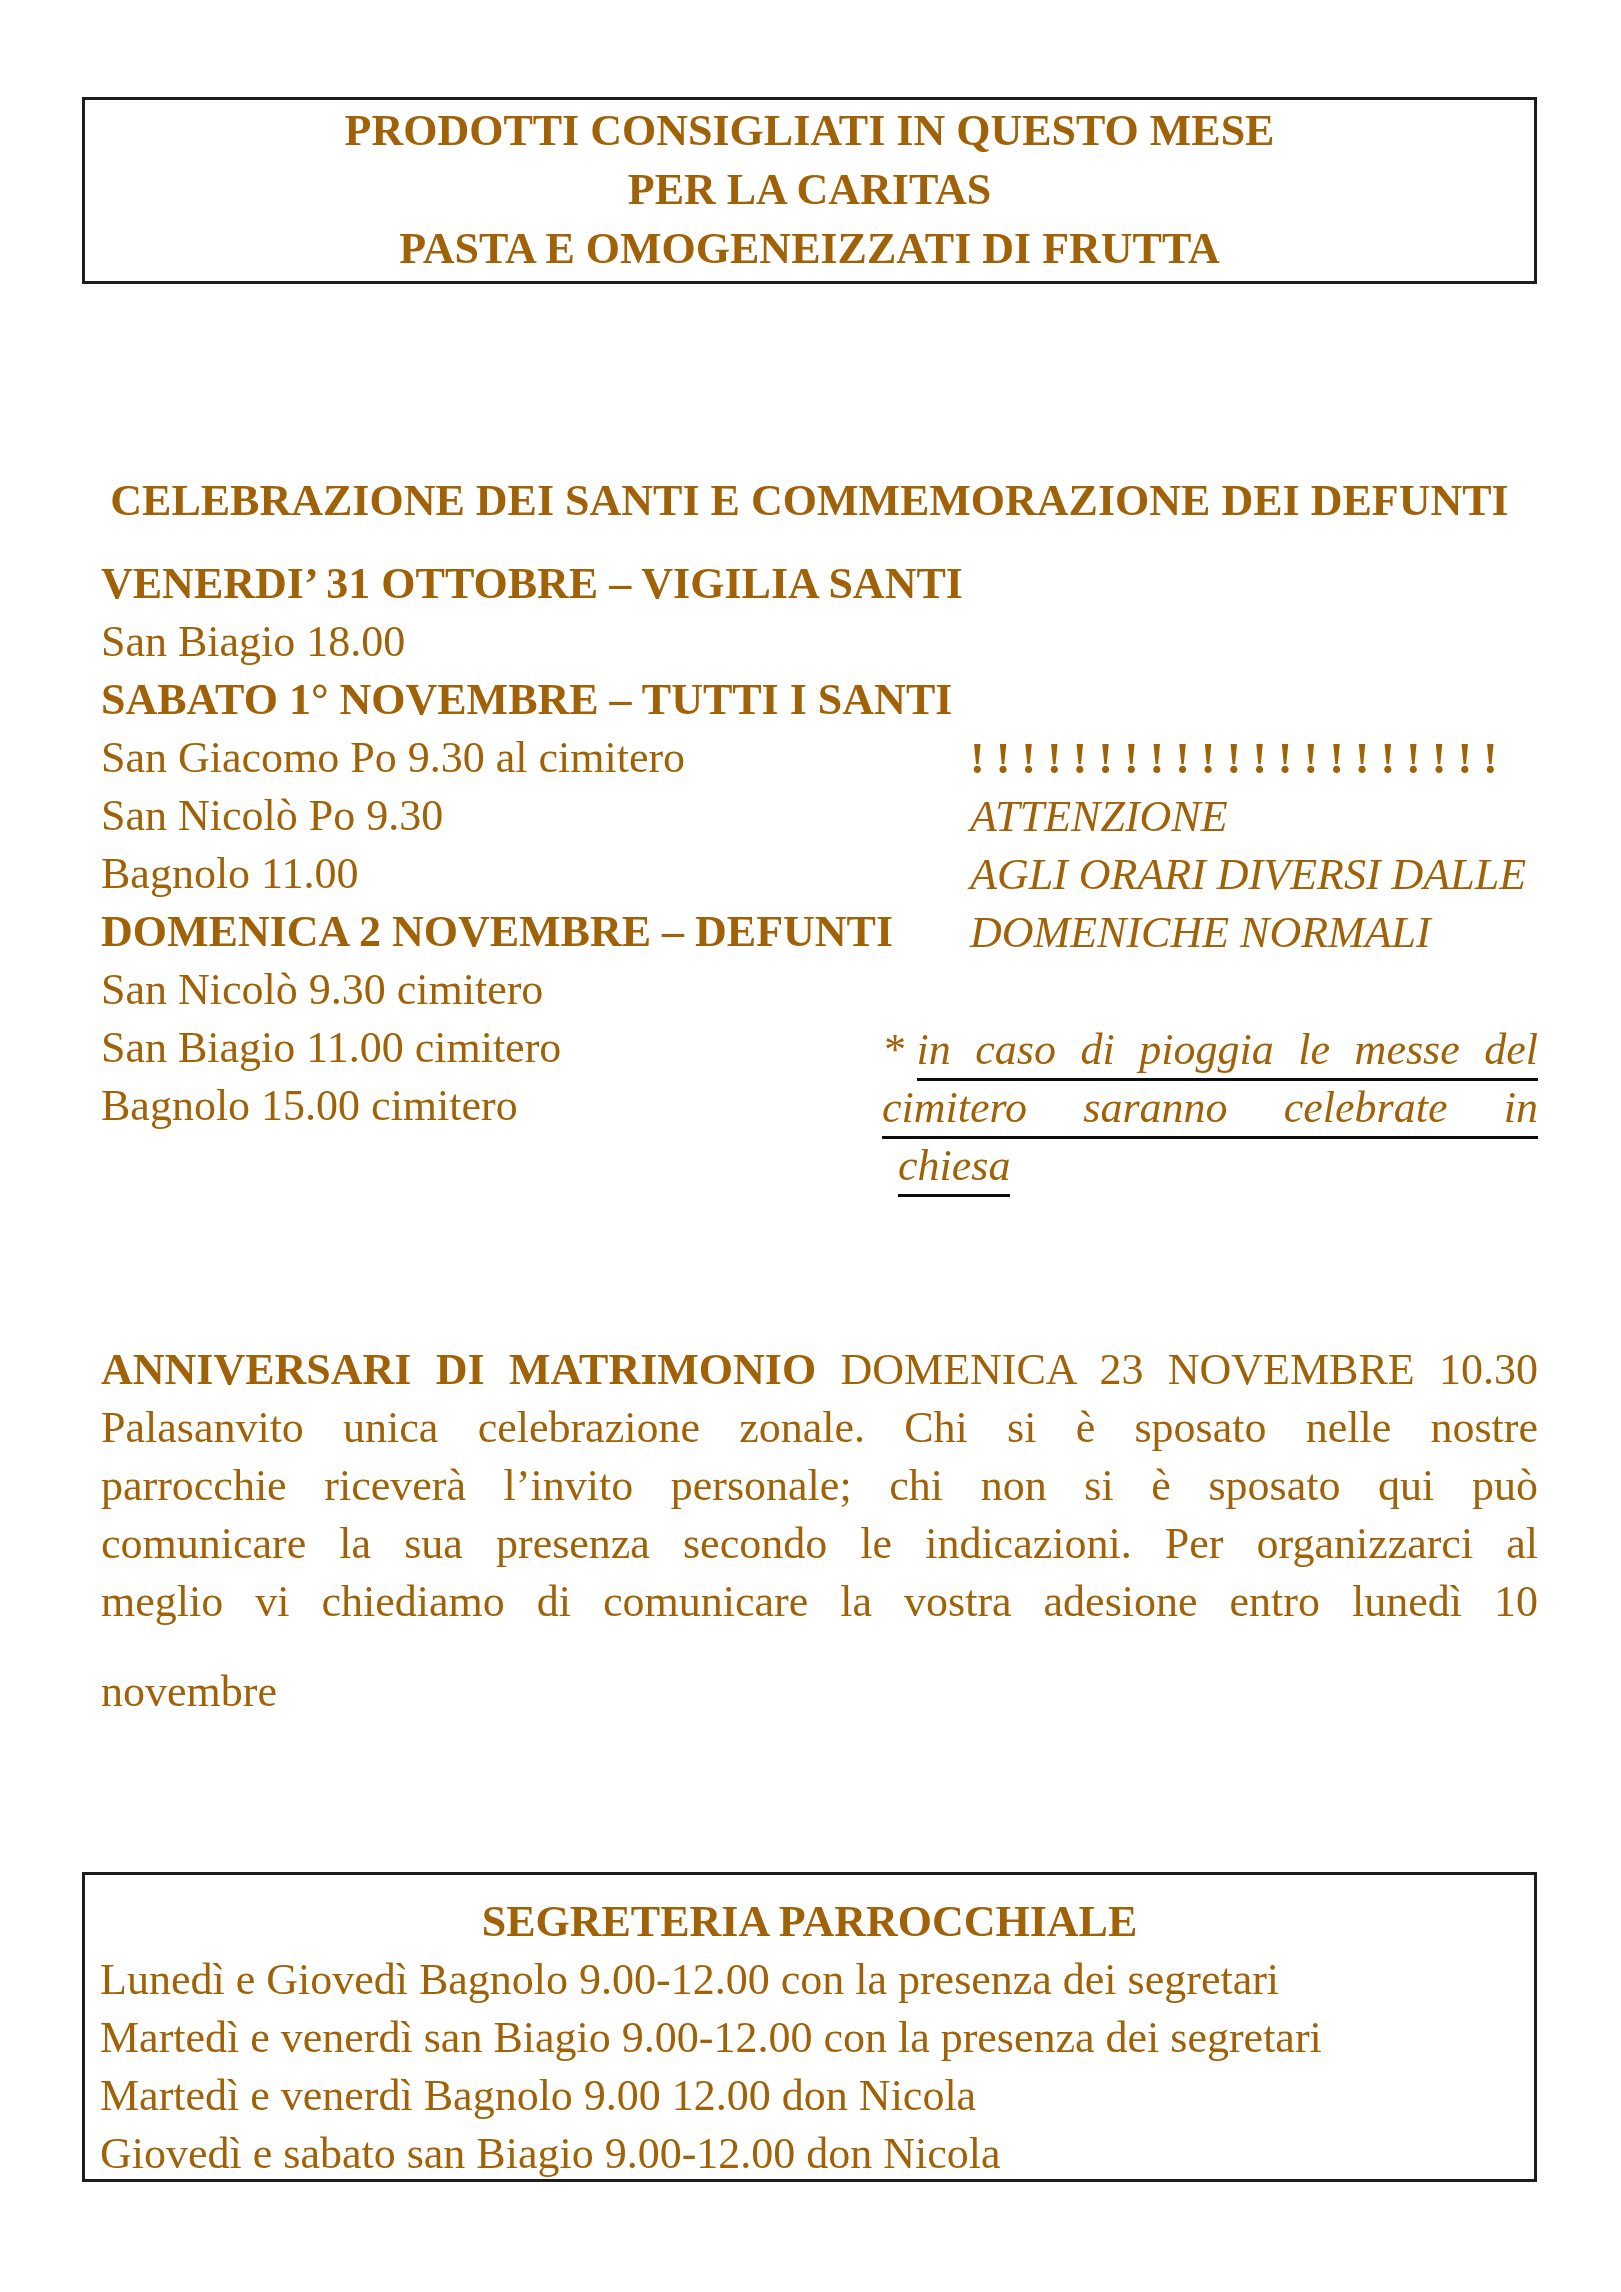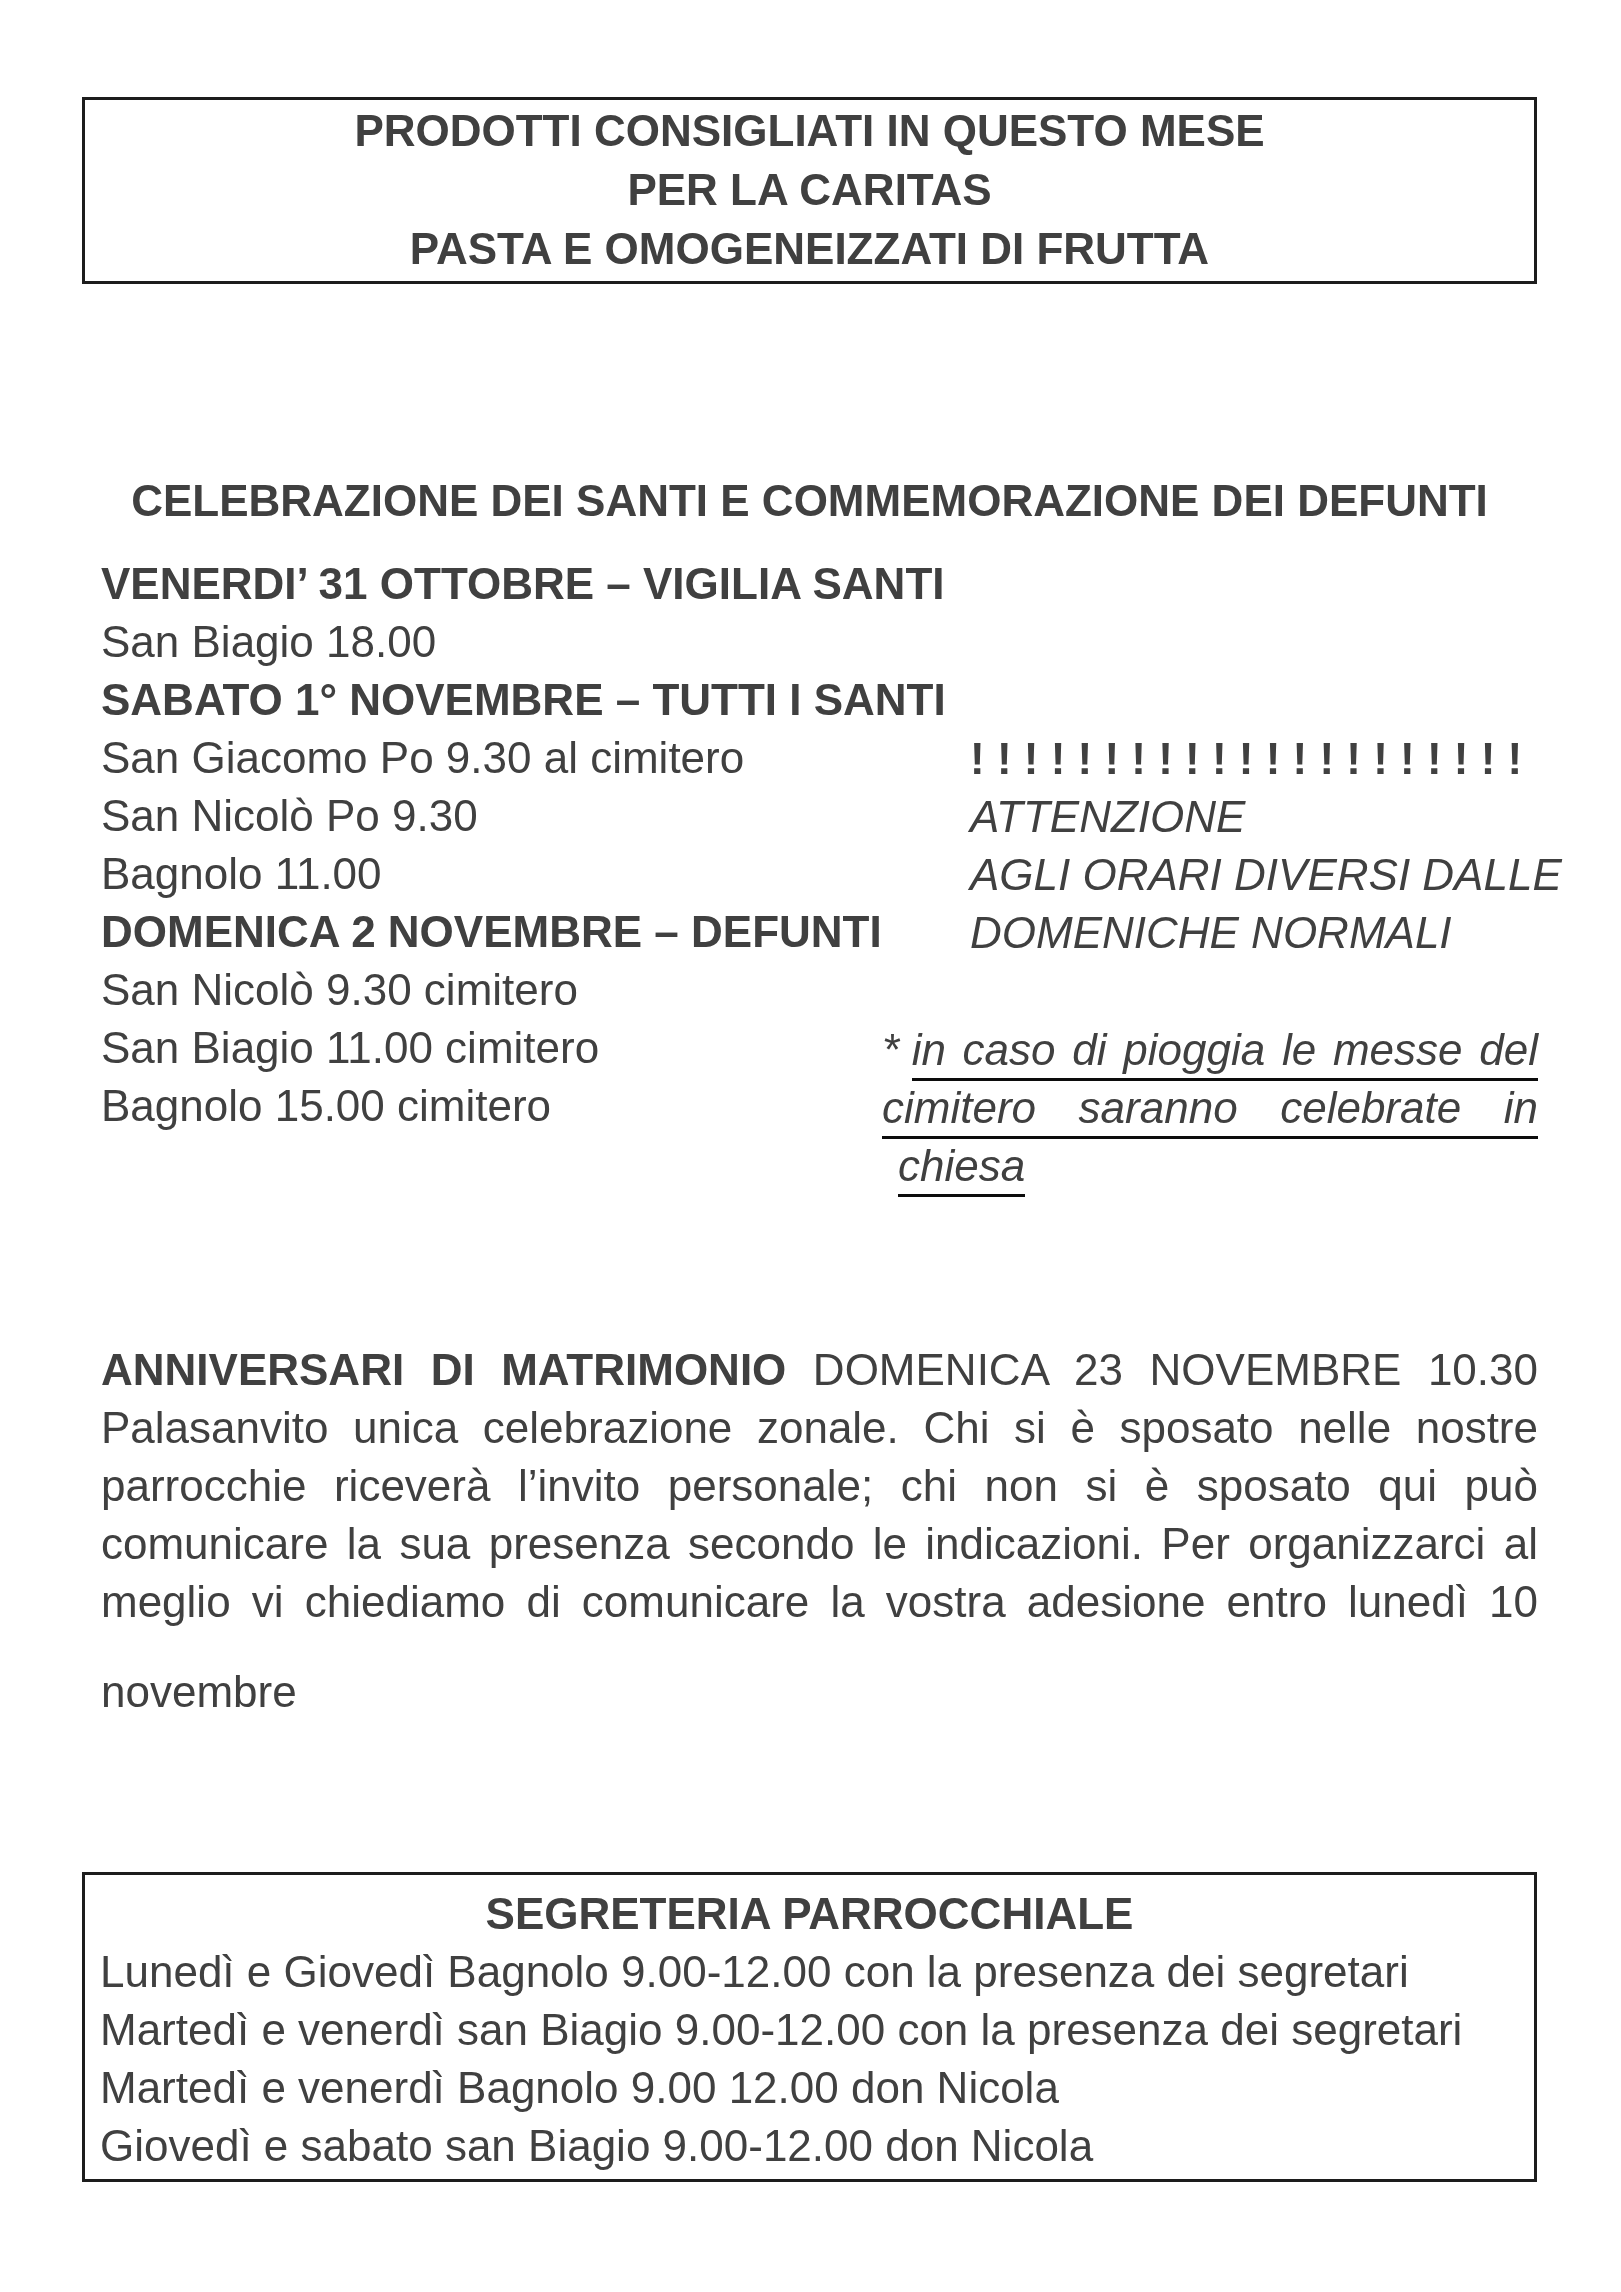--- a/index.html
+++ b/index.html
@@ -1,22 +1,22 @@
 <!DOCTYPE html>
 <html style="font-size:14.3px"><head>
 <meta charset="utf-8">
 <style>
   html,body{margin:0;padding:0;background:#ffffff;}
   .page{
     position:relative;
     width:1621px;
     height:2293px;
     background:#ffffff;
-    color:#404040;
-    font-family:Liberation Sans, sans-serif;
+    color:#a16207;
+    font-family:Liberation Serif, serif;
     font-size:44px;
     line-height:58px;
     overflow:hidden;
   }
   .bordered-box{
     position:absolute;
     box-sizing:border-box;
     border:3.6px solid #1d1d1d;
     background:#ffffff;
   }
@@ -83,20 +83,21 @@
   .annivers .lline{text-align:left;margin-top:32px;}
   .box-bottom{
     left:82px; top:1872px;
     width:1455px; height:310px;
     padding:9px 15px 0 15px;
   }
   .box-bottom .title{
     text-align:center;
     font-weight:700;
     line-height:59px;
+    margin-top:8px;
   }
   .box-bottom .ln{white-space:nowrap;}
 </style>
 </head>
 <body>
 
 <div class="page">
 
   <div class="bordered-box box-top">
     <div>PRODOTTI CONSIGLIATI IN QUESTO MESE</div>

